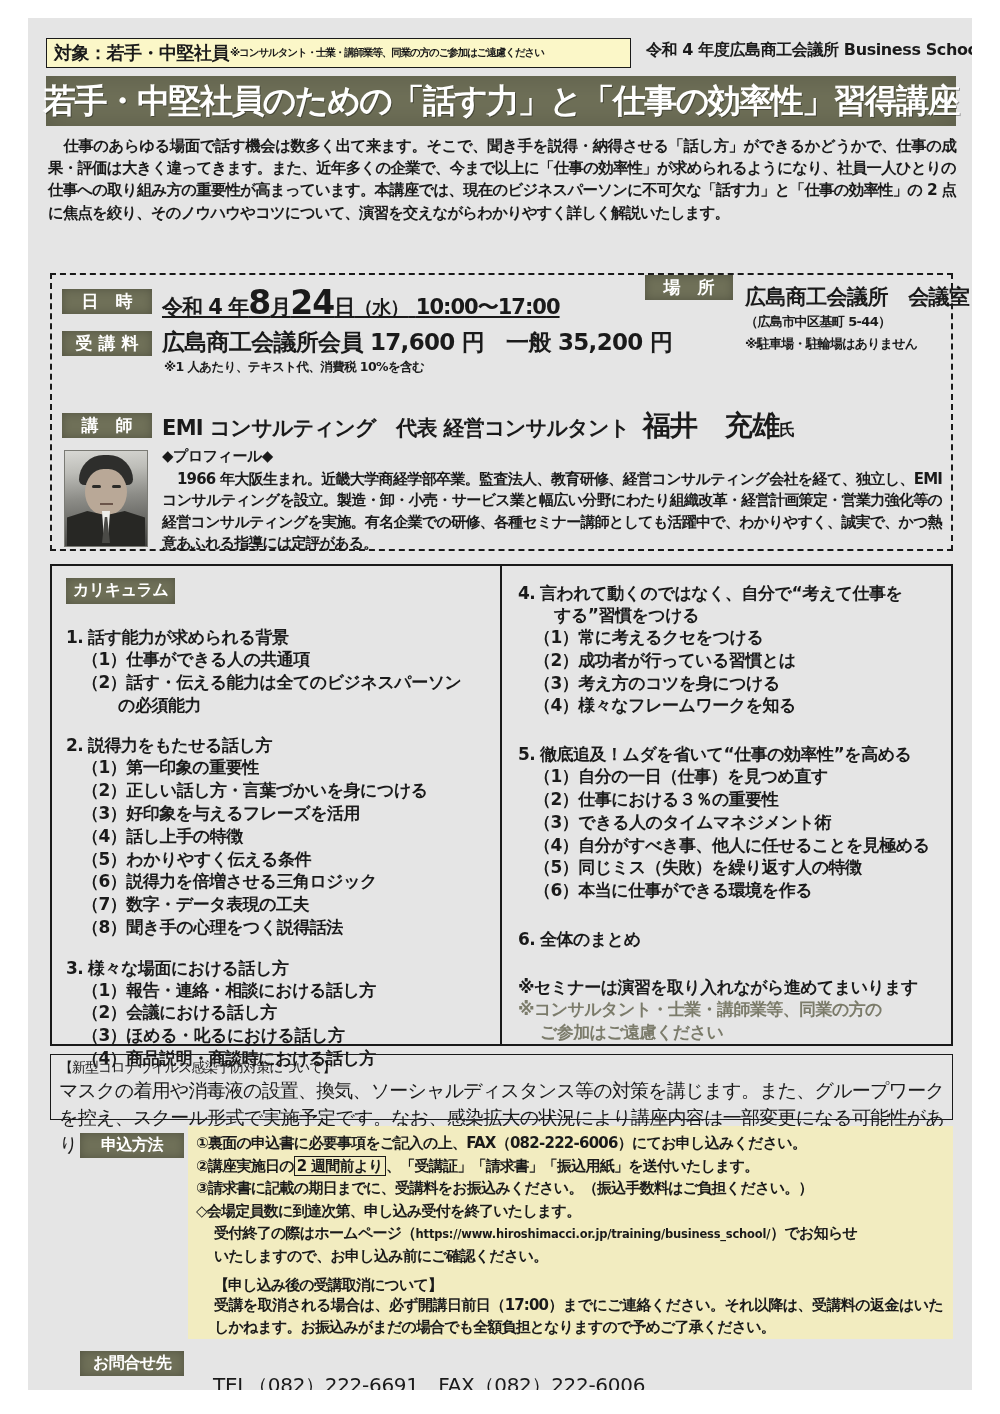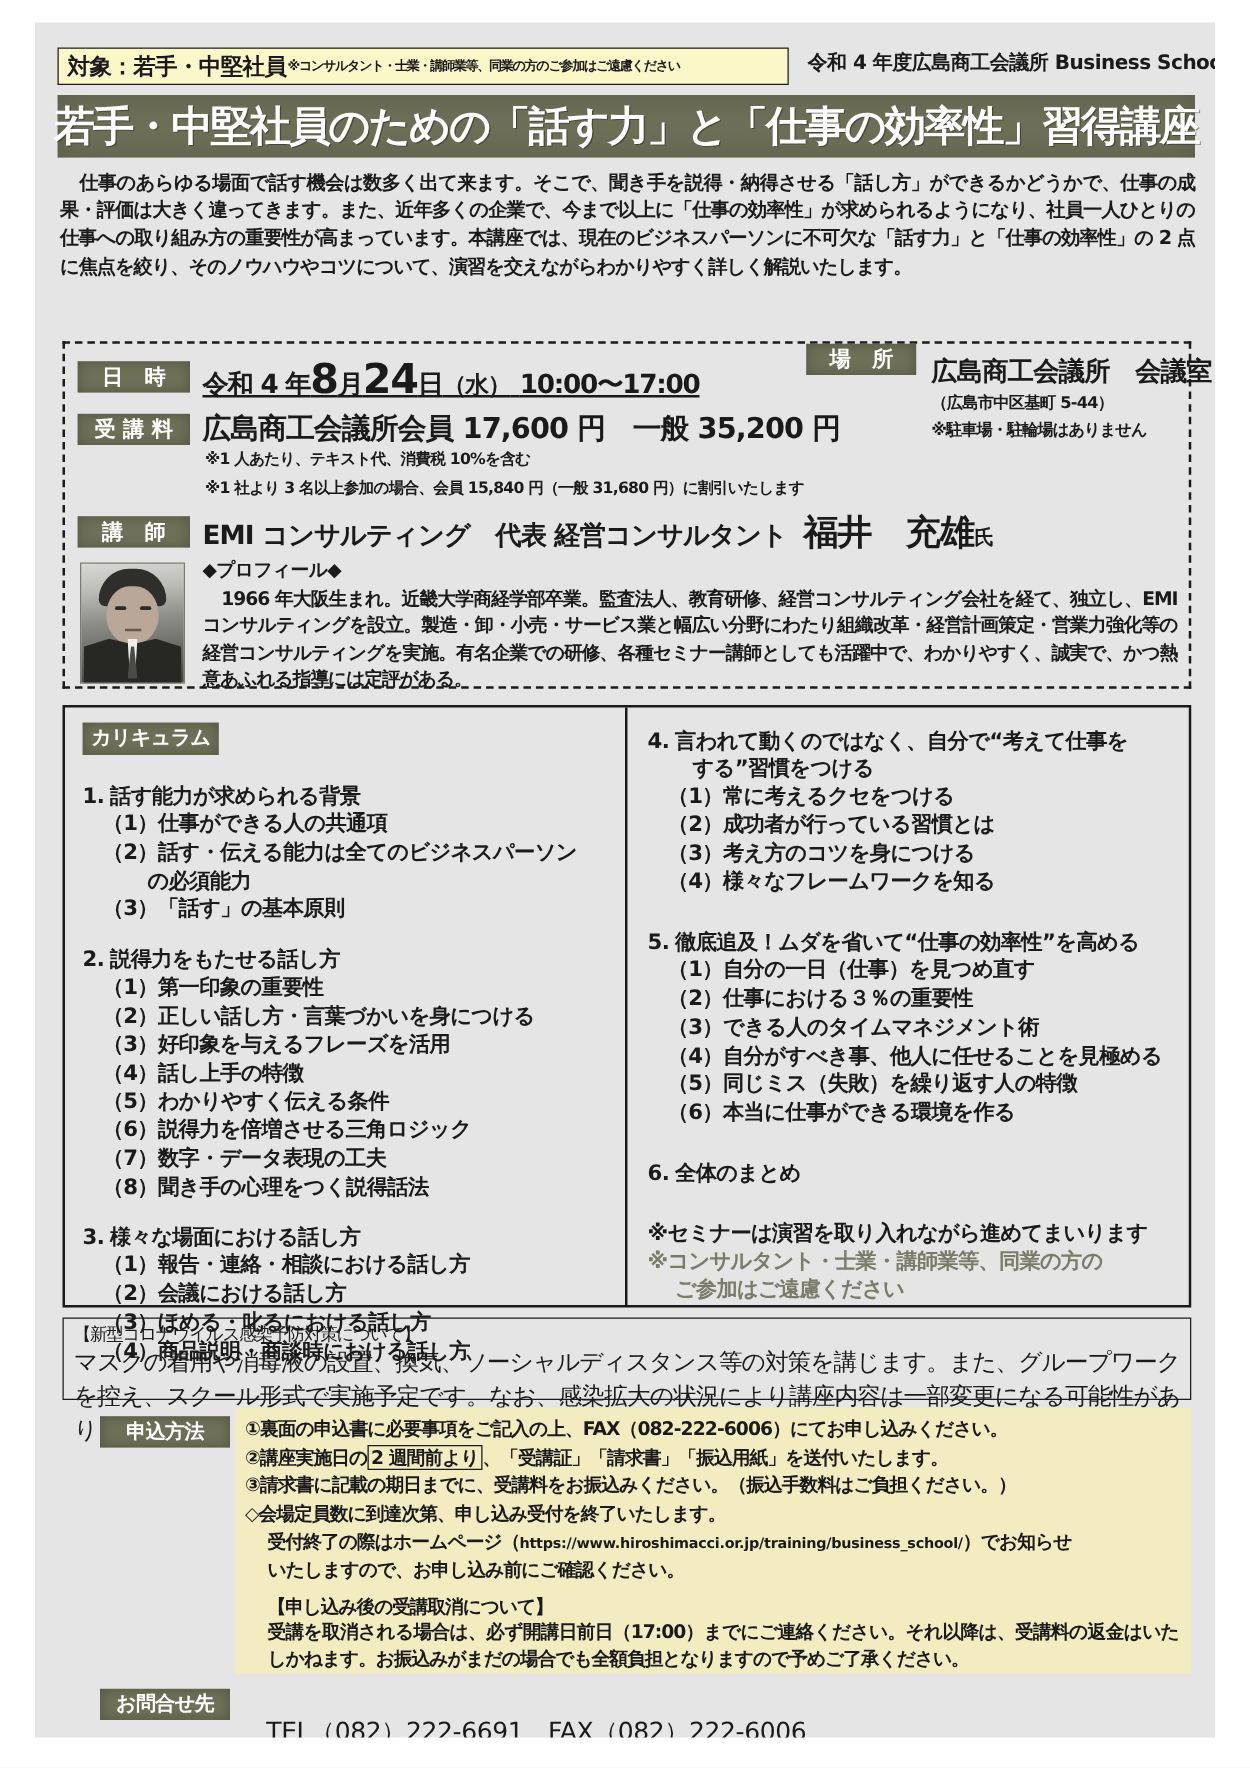--- a/index.html
+++ b/index.html
@@ -195,21 +195,20 @@
     <div class="chip chip-datetime">日　時</div>
     <div class="dt-val">
       <span class="md">令和 4 年</span><span class="big">8</span><span class="md">月</span><span class="big">24</span><span class="md">日</span><span class="sm">（水）</span> <span class="md">10:00〜17:00</span>
     </div>
 
     <div class="chip chip-fee">受 講 料</div>
     <div class="fee-val">
       <span>広島商工会議所会員 17,600 円</span>&nbsp;&nbsp;&nbsp;<span>一般 35,200 円</span>
     </div>
     <div class="fee-note1">※1 人あたり、テキスト代、消費税 10%を含む</div>
-    <div class="fee-note2">※1 社より 3 名以上参加の場合、会員 15,840 円（一般 31,680 円）に割引いたします</div>
 
     <div class="chip chip-place">場　所</div>
     <div class="place-val">広島商工会議所　会議室</div>
     <div class="place-addr">（広島市中区基町 5-44）</div>
     <div class="place-note">※駐車場・駐輪場はありません</div>
 
     <div class="chip chip-lect">講　師</div>
     <div class="lect-val">
       <span>EMI コンサルティング　代表 経営コンサルタント</span>&nbsp;&nbsp;<span class="name">福井　充雄</span><span class="suffix">氏</span>
     </div>
@@ -236,21 +235,20 @@
     <div class="col col-l">
       <span class="curric-chip">カリキュラム</span>
 
       <div class="sec sec-first">
         <div class="sec-title">
           <span class="num">1.</span><span>話す能力が求められる背景</span>
         </div>
         <div class="sub">（1）仕事ができる人の共通項</div>
         <div class="sub">（2）話す・伝える能力は全てのビジネスパーソン</div>
         <div class="sub sub-cont">の必須能力</div>
-        <div class="sub">（3）「話す」の基本原則</div>
       </div>
 
       <div class="sec">
         <div class="sec-title">
           <span class="num">2.</span><span>説得力をもたせる話し方</span>
         </div>
         <div class="sub">（1）第一印象の重要性</div>
         <div class="sub">（2）正しい話し方・言葉づかいを身につける</div>
         <div class="sub">（3）好印象を与えるフレーズを活用</div>
         <div class="sub">（4）話し上手の特徴</div>

